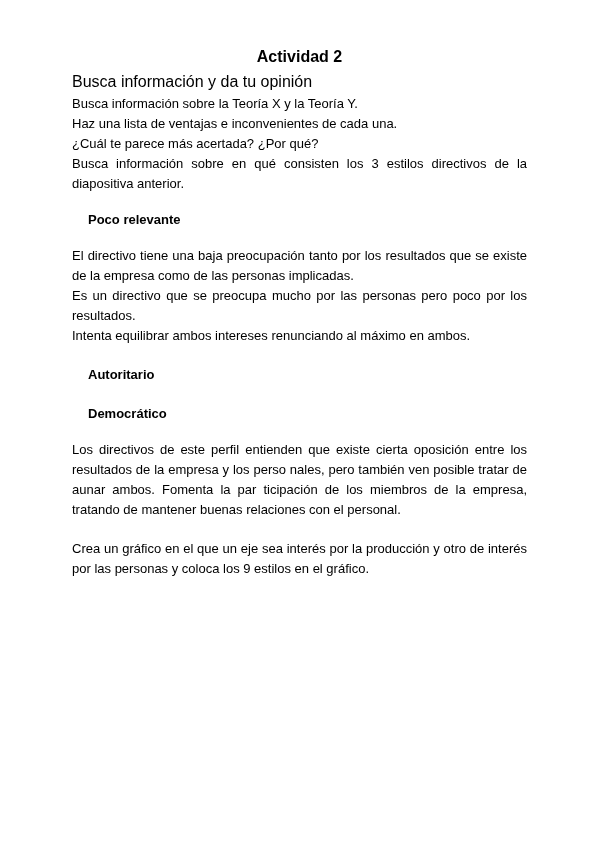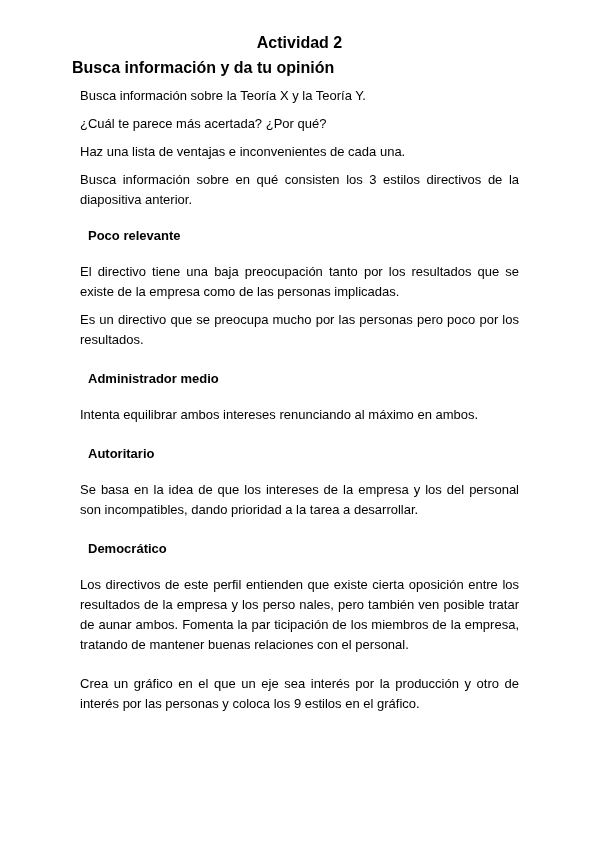--- a/index.html
+++ b/index.html
@@ -8,40 +8,40 @@
     background: #ffffff;
   }
   .page {
     position: relative;
     width: 600px;
     height: 848px;
     box-sizing: border-box;
     background: #ffffff;
     color: #000000;
     font-family: "Liberation Sans", sans-serif;
-    padding: 32px 73px 0 72px;
+    padding: 46px 73px 0 72px;
     overflow: hidden;
   }
   .doc-title {
     font-size: 16px;
     font-weight: bold;
     text-align: center;
     line-height: 21px;
     margin: 0 0 4px 0;
   }
   .doc-heading {
     font-size: 16px;
-    font-weight: bold;
+    font-weight: normal;
     line-height: 21px;
     margin: 0 0 2px 0;
   }
   .line, .para {
     font-size: 13px;
     line-height: 20px;
-    margin: 8px;
+    margin: 0;
     text-align: justify;
   }
   .sub {
     font-size: 13px;
     font-weight: bold;
     line-height: 20px;
     margin: 16px;
   }
   .gap {
     margin-top: 19px;
@@ -50,33 +50,31 @@
 </head>
 <body>
 
 <div class="page">
 
   <h1 class="doc-title">Actividad 2</h1>
 
   <h2 class="doc-heading">Busca información y da tu opinión</h2>
 
   <p class="line">Busca información sobre la Teoría X y la Teoría Y.</p>
+  <p class="line">Haz una lista de ventajas e inconvenientes de cada una.</p>
   <p class="line">¿Cuál te parece más acertada? ¿Por qué?</p>
-  <p class="line">Haz una lista de ventajas e inconvenientes de cada una.</p>
   <p class="para">Busca información sobre en qué consisten los 3 estilos directivos de la diapositiva anterior.</p>
 
   <h3 class="sub">Poco relevante</h3>
   <p class="para">El directivo tiene una baja preocupación tanto por los resultados que se existe de la empresa como de las personas implicadas.</p>
 
   <p class="para">Es un directivo que se preocupa mucho por las personas pero poco por los resultados.</p>
 
-  <h3 class="sub gap">Administrador medio</h3>
   <p class="para">Intenta equilibrar ambos intereses renunciando al máximo en ambos.</p>
 
   <h3 class="sub gap">Autoritario</h3>
-  <p class="para">Se basa en la idea de que los intereses de la empresa y los del personal son incompatibles, dando prioridad a la tarea a desarrollar.</p>
 
   <h3 class="sub gap">Democrático</h3>
   <p class="para">Los directivos de este perfil entienden que existe cierta oposición entre los resultados de la empresa y los perso nales, pero también ven posible tratar de aunar ambos. Fomenta la par ticipación de los miembros de la empresa, tratando de mantener buenas relaciones con el personal.</p>
 
   <p class="para gap">Crea un gráfico en el que un eje sea interés por la producción y otro de interés por las personas y coloca los 9 estilos en el gráfico.</p>
 
 </div>
 
 </body></html>

